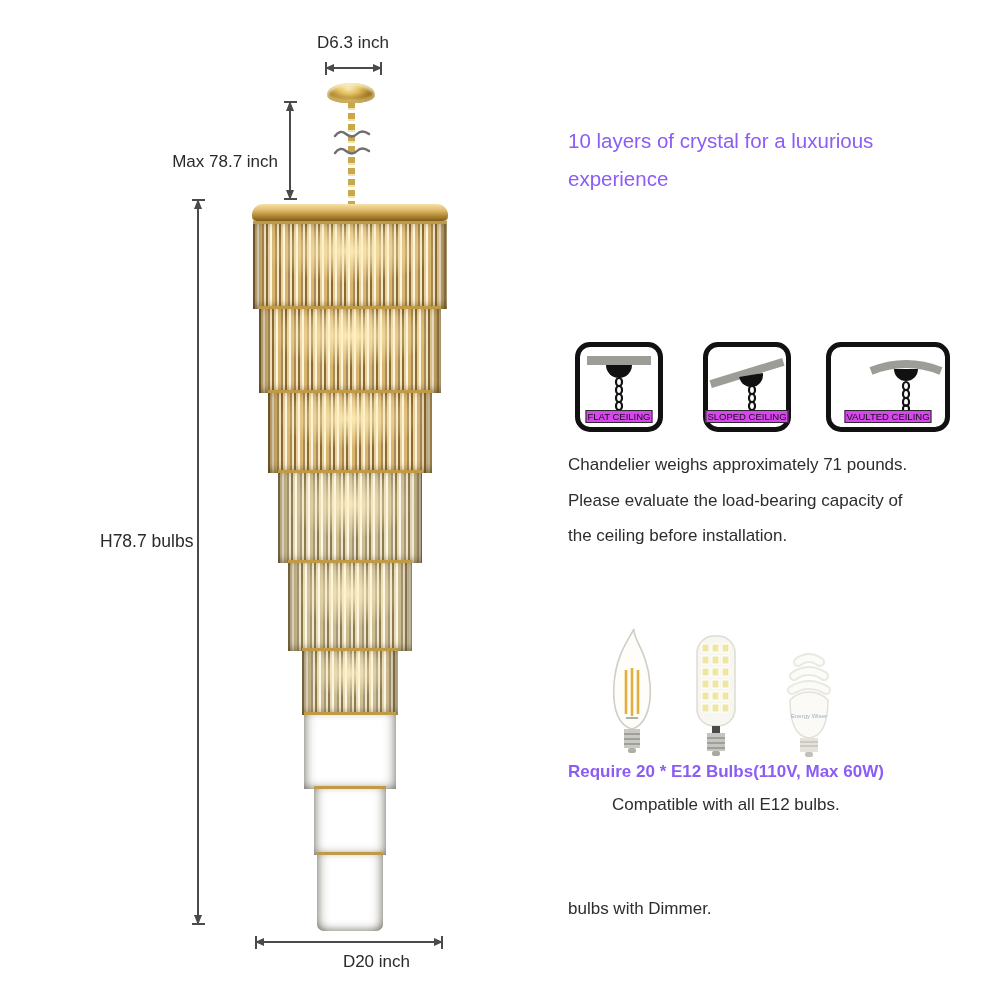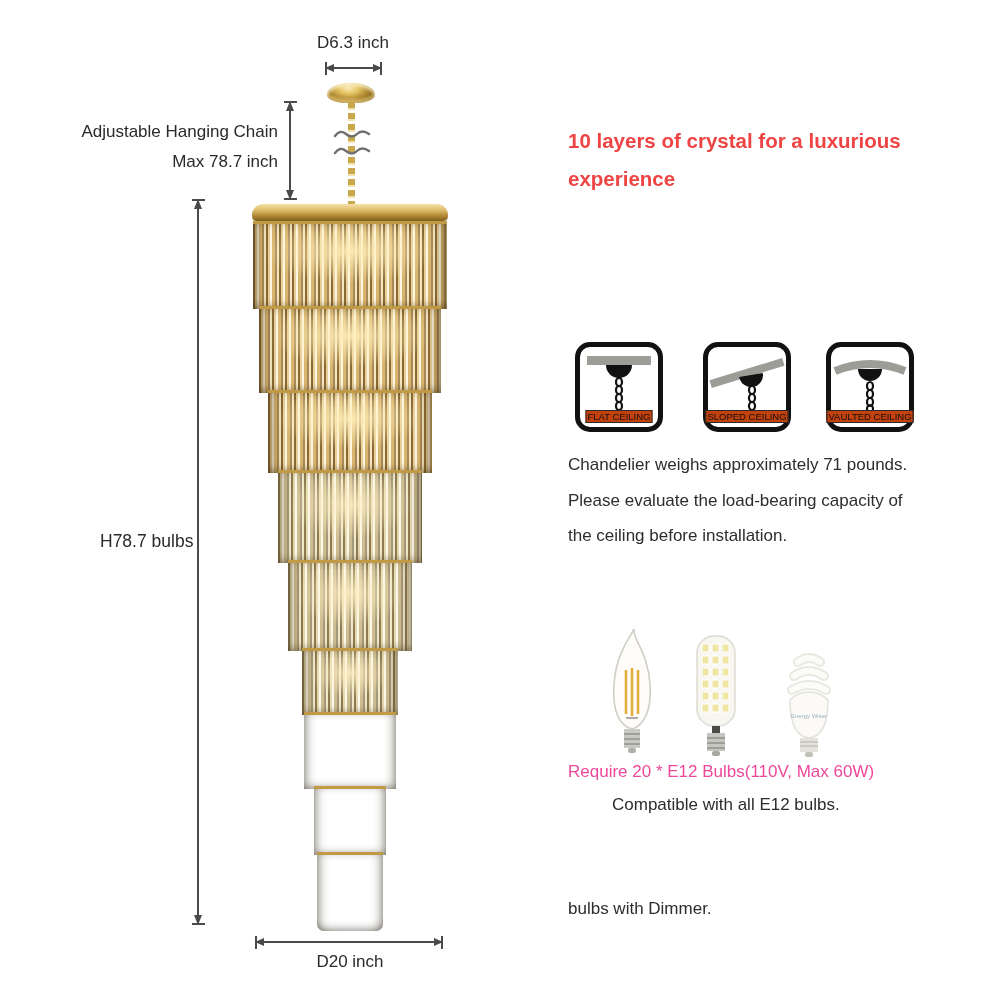--- a/index.html
+++ b/index.html
@@ -55,31 +55,31 @@
   .tier.cool{
     background:
       radial-gradient(ellipse 64% 55% at 50% 35%, rgba(255,243,210,.8) 0%, rgba(255,243,210,0) 68%),
       repeating-linear-gradient(90deg,#8c887a 0 2px,#e9e5d8 2px 4px,#fbfaf4 4px 6px,#c9c5b4 6px 9px,#a8a494 9px 11px,#efead c 11px 13px),
       repeating-linear-gradient(90deg,#8c887a 0 2px,#e9e5d8 2px 4px,#fbfaf4 4px 6px,#c9c5b4 6px 9px,#a8a494 9px 11px,#efeadc 11px 13px);
     box-shadow:inset 8px 0 11px -7px rgba(70,65,50,.7), inset -8px 0 11px -7px rgba(70,65,50,.7), inset 0 -7px 9px -5px rgba(70,65,50,.45);
   }
   .tier.last{border-radius:0 0 7px 7px;}
 
   
-  .heading{position:absolute;left:568px;font-size:20.5px;font-weight:bold;color:#ef4444;white-space:nowrap;}
+  .heading{position:absolute;left:568px;font-size:20.5px;font-weight:normal;color:#8b5cf6;white-space:nowrap;}
   .bodyline{position:absolute;left:568px;font-size:17px;color:#2d2d2d;white-space:nowrap;}
-  .reqline{font-weight:400;color:#ec4899;}
+  .reqline{font-weight:700;color:#8b5cf6;}
 
   .ceil-icon{
     position:absolute;top:342px;width:78px;height:80px;border:5px solid #111;border-radius:15px;
     background:#fff;
   }
   .ceil-label{
     position:absolute;left:50%;transform:translateX(-50%);bottom:4px;
-    font-size:9.5px;color:#111;background:#c2410c;border:1px solid #2a2a2a;padding:0 1px;white-space:nowrap;
+    font-size:9.5px;color:#111;background:#d946ef;border:1px solid #2a2a2a;padding:0 1px;white-space:nowrap;
   }
 
   .bulb{position:absolute;}
   .smalltext{font-size:6px;fill:#9ab0c4;}
 </style>
 </head>
 <body>
 
 <div id="stage">
 
@@ -105,21 +105,20 @@
   </div>
 
   <div class="dimtext" style="left:296px;top:33px;width:114px;text-align:center;">D6.3 inch</div>
   <div class="dline h" style="left:326px;top:67px;width:55px;">
     <i class="arr l"></i>
       <i class="arr r"></i>
       <i class="cap v" style="left:-1px;"></i>
       <i class="cap v" style="right:-1px;"></i>
   </div>
 
-  <div class="dimtext" style="left:60px;top:122px;width:218px;text-align:right;">Adjustable Hanging Chain</div>
   <div class="dimtext" style="left:60px;top:152px;width:218px;text-align:right;">Max 78.7 inch</div>
   <div class="dline v" style="left:289px;top:102px;height:97px;">
     <i class="arr u"></i>
       <i class="arr d"></i>
       <i class="cap hz" style="top:-1px;"></i>
       <i class="cap hz" style="bottom:-1px;"></i>
   </div>
 
   <div class="dline v" style="left:197px;top:200px;height:724px;">
     <i class="arr u"></i>
@@ -128,21 +127,21 @@
       <i class="cap hz" style="bottom:-1px;"></i>
   </div>
   <div class="dimtext" style="left:100px;top:531px;font-size:17.5px;">H78.7 bulbs</div>
 
   <div class="dline h" style="left:256px;top:941px;width:186px;">
     <i class="arr l"></i>
       <i class="arr r"></i>
       <i class="cap v" style="left:-1px;"></i>
       <i class="cap v" style="right:-1px;"></i>
   </div>
-  <div class="dimtext" style="left:290px;top:952px;width:120px;text-align:center;">D20 inch</div>
+  <div class="dimtext" style="left:290px;top:952px;width:120px;text-align:right;">D20 inch</div>
 
   <div class="heading" style="top:129px;">10 layers of crystal for a luxurious</div>
   <div class="heading" style="top:167px;">experience</div>
 
   <div class="ceil-icon" style="left:575px;">
     <svg width="78" height="78" viewBox="0 0 78 78">
       <rect x="7" y="9" width="64" height="9" fill="#9d9d97"></rect>
       <path d="M26 18 A13 13 0 0 0 52 18 Z" fill="#111"></path>
       <g stroke="#111" stroke-width="2.2" fill="none">
         <ellipse cx="39" cy="35" rx="3" ry="4"></ellipse>
@@ -160,21 +159,21 @@
       <path d="M31 28 A12 12 0 0 0 55 28 Z" fill="#111" transform="rotate(-10 43 28)"></path>
       <g stroke="#111" stroke-width="2.2" fill="none">
         <ellipse cx="44" cy="43" rx="3" ry="4"></ellipse>
         <ellipse cx="44" cy="51" rx="3" ry="4"></ellipse>
         <ellipse cx="44" cy="59" rx="3" ry="4"></ellipse>
       </g>
     </svg>
     <div class="ceil-label">SLOPED CEILING</div>
   </div>
 
-  <div class="ceil-icon" style="left:826px;">
+  <div class="ceil-icon" style="left:826px;padding-left:36px;">
     <svg width="78" height="78" viewBox="0 0 78 78">
       <path d="M4 24 Q 39 10 74 24" stroke="#9d9d97" stroke-width="8" fill="none"></path>
       <path d="M27 22 A12 12 0 0 0 51 22 Z" fill="#111"></path>
       <g stroke="#111" stroke-width="2.2" fill="none">
         <ellipse cx="39" cy="39" rx="3" ry="4"></ellipse>
         <ellipse cx="39" cy="47" rx="3" ry="4"></ellipse>
         <ellipse cx="39" cy="55" rx="3" ry="4"></ellipse>
         <ellipse cx="39" cy="62" rx="3" ry="4"></ellipse>
       </g>
     </svg>

